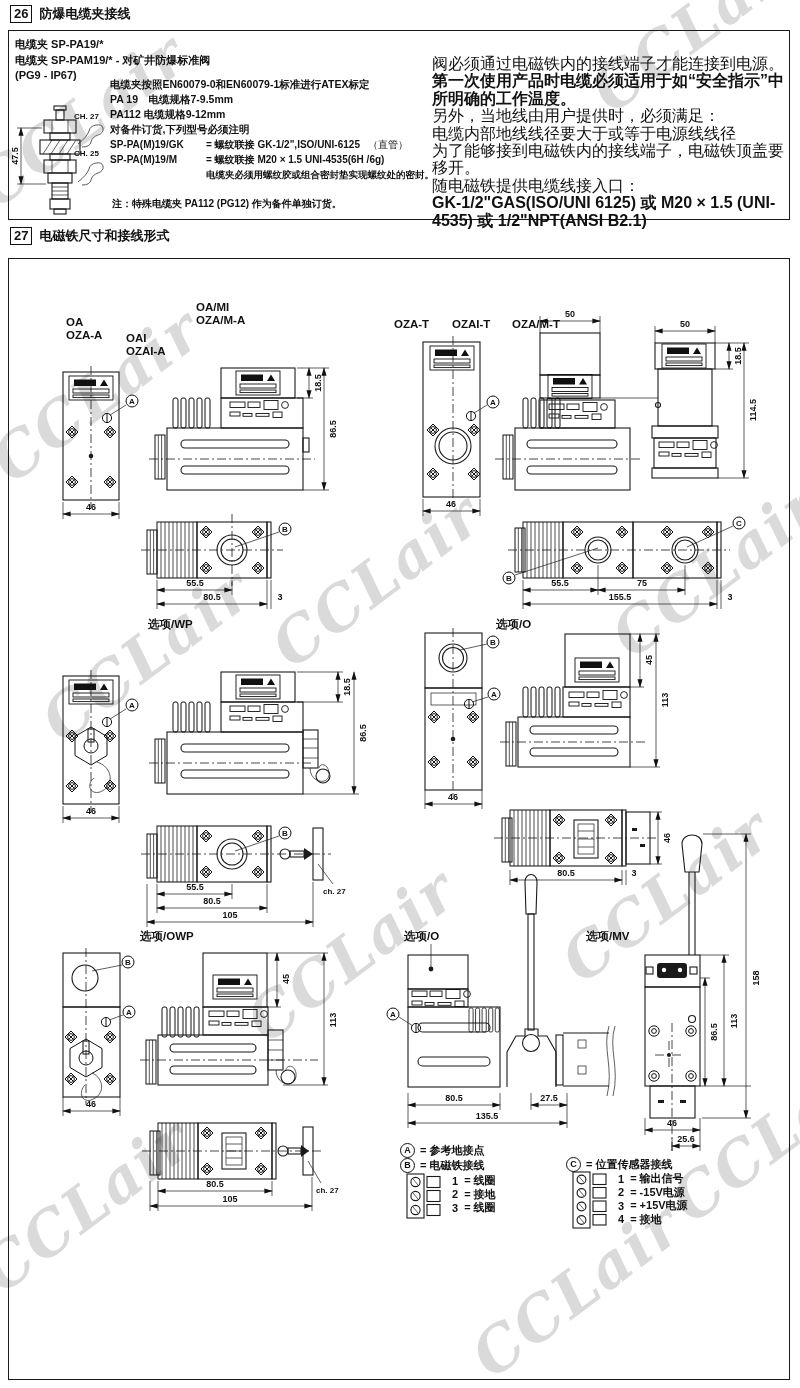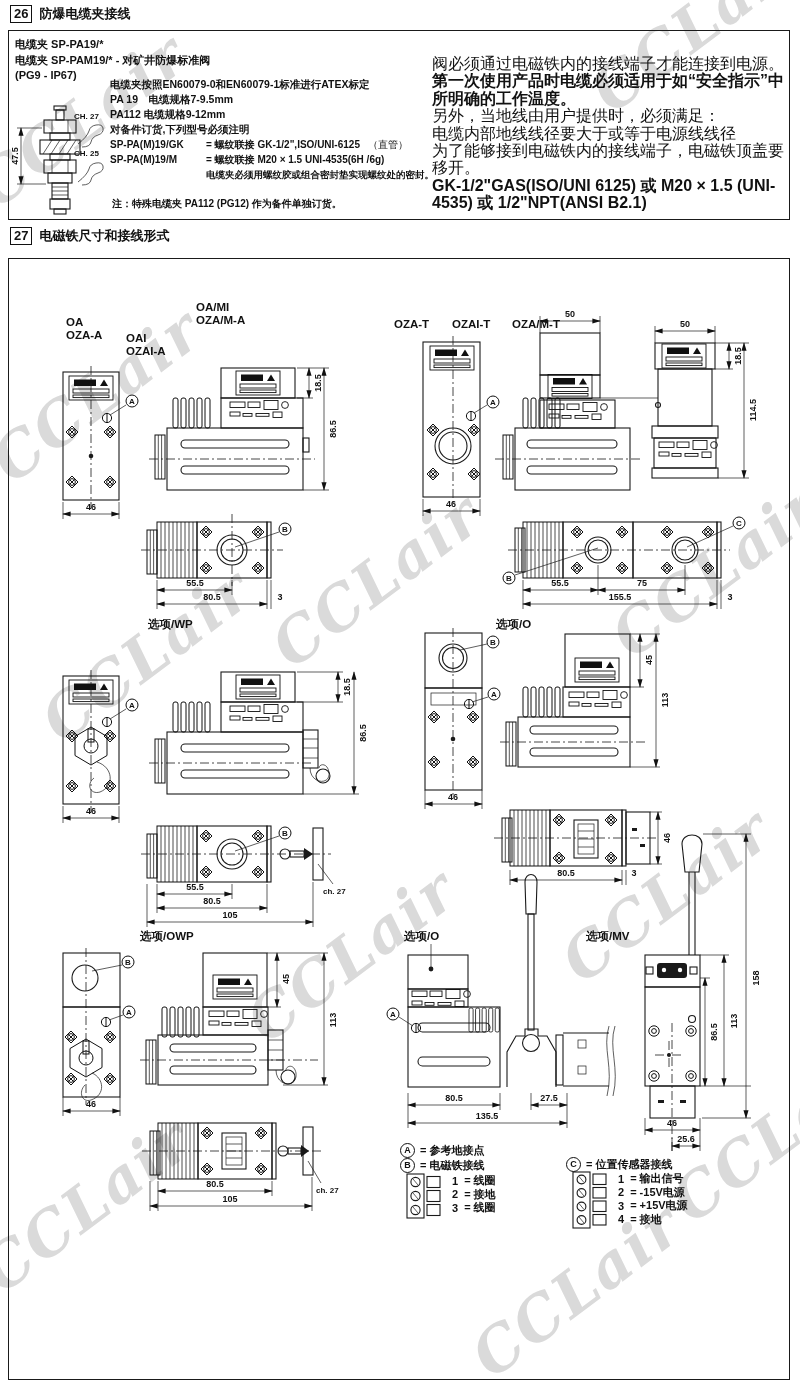--- a/index.html
+++ b/index.html
@@ -178,20 +178,21 @@
 </div>
 
 <div class="abs footnote" style="left:112px;top:197px;font-weight:bold">注：特殊电缆夹 PA112 (PG12) 作为备件单独订货。</div>
 
 <div class="abs rnotes" style="left:432px;top:55px">
   <div>阀必须通过电磁铁内的接线端子才能连接到电源。</div>
   <div class="b">第一次使用产品时电缆必须适用于如“安全指示”中所明确的工作温度。</div>
   <div>另外，当地线由用户提供时，必须满足：</div>
   <div>电缆内部地线线径要大于或等于电源线线径</div>
   <div>为了能够接到电磁铁内的接线端子，电磁铁顶盖要移开。</div>
+  <div>随电磁铁提供电缆线接入口：</div>
   <div class="b">GK-1/2"GAS(ISO/UNI 6125) 或 M20 × 1.5 (UNI-4535) 或 1/2"NPT(ANSI B2.1)</div>
 </div>
 
 <div class="abs sechead" style="left:10px;top:227px">
   <span class="secnum">27</span>
   <span>电磁铁尺寸和接线形式</span>
 </div>
 
 <div class="abs frame" style="left:8px;top:258px;width:780px;height:1120px"></div>
 

